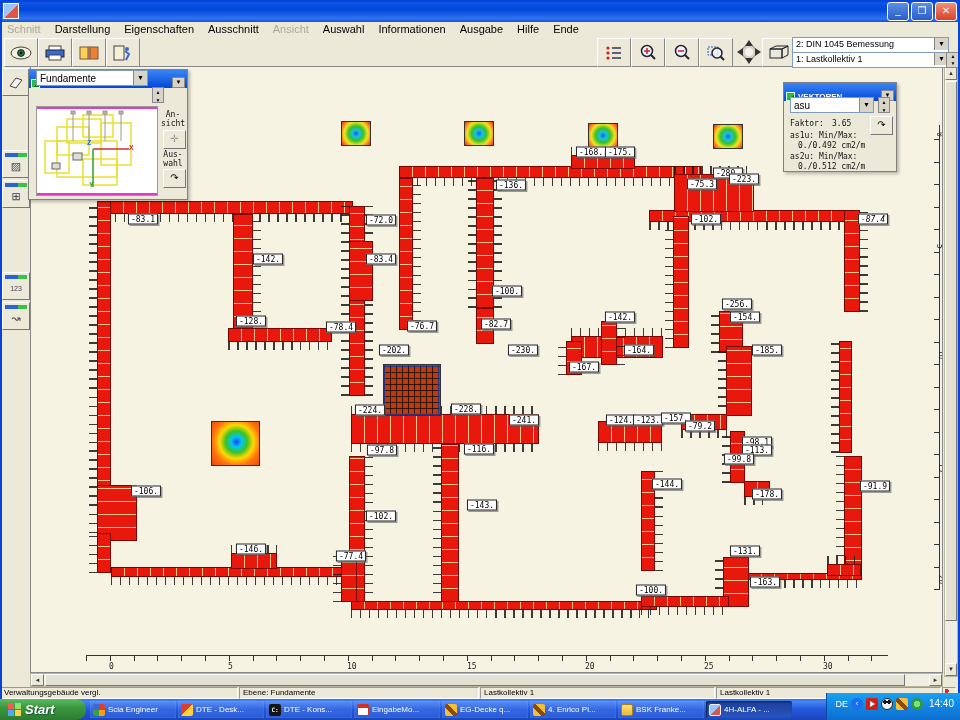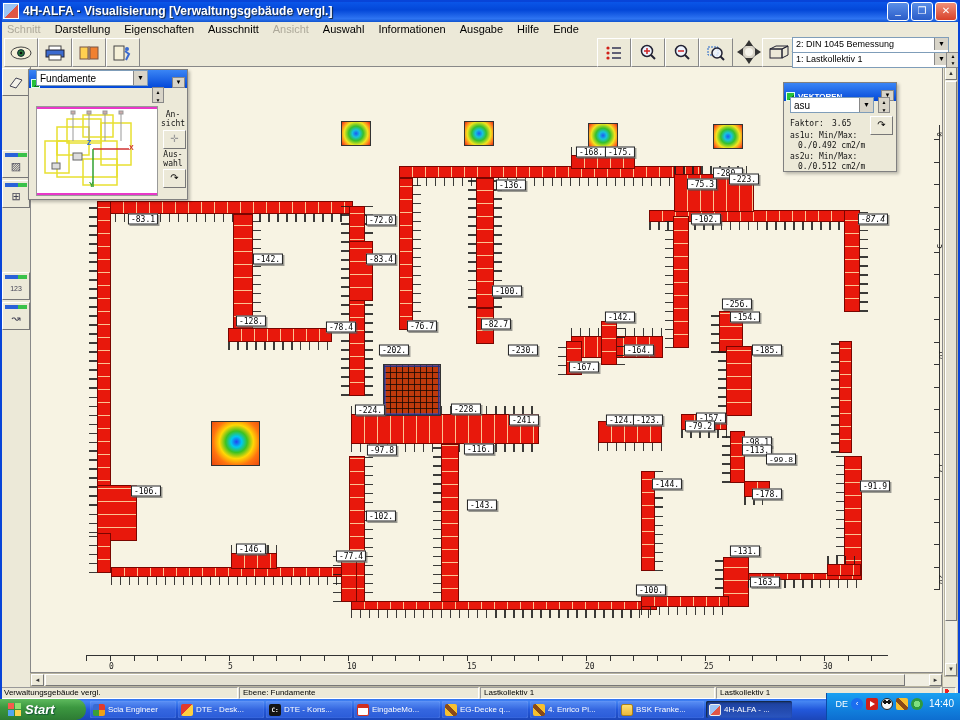--- a/index.html
+++ b/index.html
@@ -162,21 +162,20 @@
   .tray-green{background:radial-gradient(circle,#7fe07f 0 3px,#2f9a3f 3px);}
   #clock{font-size:10px;padding-left:3px;}
 </style>
 </head>
 <body>
 
 <div class="frame"></div>
 
 <div id="titlebar">
   <div class="app-icon"></div>
-  <div class="title-text">4H-ALFA - Visualisierung [Verwaltungsgebäude vergl.]</div>
   <div class="win-btns">
     <div class="win-btn">_</div>
     <div class="win-btn">❐</div>
     <div class="win-btn close">✕</div>
   </div>
 </div>
 
 <div id="menubar">
     <div class="menu-item disabled">Schnitt</div>
     <div class="menu-item">Darstellung</div>
@@ -417,25 +416,25 @@
       <div class="plan-label" style="left: 363px; top: 283px;">-202.</div>
       <div class="plan-label" style="left: 492px; top: 283px;">-230.</div>
       <div class="plan-label" style="left: 608px; top: 283px;">-164.</div>
       <div class="plan-label" style="left: 736px; top: 283px;">-185.</div>
       <div class="plan-label" style="left: 553px; top: 300px;">-167.</div>
       <div class="plan-label" style="left: 339px; top: 343px;">-224.</div>
       <div class="plan-label" style="left: 435px; top: 342px;">-228.</div>
       <div class="plan-label" style="left: 493px; top: 353px;">-241.</div>
       <div class="plan-label" style="left: 590px; top: 353px;">-124.</div>
       <div class="plan-label" style="left: 617px; top: 353px;">-123.</div>
-      <div class="plan-label" style="left: 680px; top: 351px;">-157.</div>
+      <div class="plan-label" style="left: 645px; top: 351px;">-157.</div>
       <div class="plan-label" style="left: 669px; top: 359px;">-79.2</div>
       <div class="plan-label" style="left: 726px; top: 375px;">-98.1</div>
       <div class="plan-label" style="left: 726px; top: 383px;">-113.</div>
-      <div class="plan-label" style="left: 750px; top: 392px; font-family: Liberation Mono, monospace;">-99.8</div>
+      <div class="plan-label" style="left: 708px; top: 392px;">-99.8</div>
       <div class="plan-label" style="left: 351px; top: 383px;">-97.8</div>
       <div class="plan-label" style="left: 448px; top: 382px;">-116.</div>
       <div class="plan-label" style="left: 636px; top: 417px;">-144.</div>
       <div class="plan-label" style="left: 844px; top: 419px;">-91.9</div>
       <div class="plan-label" style="left: 736px; top: 427px;">-178.</div>
       <div class="plan-label" style="left: 115px; top: 424px;">-106.</div>
       <div class="plan-label" style="left: 451px; top: 438px;">-143.</div>
       <div class="plan-label" style="left: 350px; top: 449px;">-102.</div>
       <div class="plan-label" style="left: 220px; top: 482px;">-146.</div>
       <div class="plan-label" style="left: 714px; top: 484px;">-131.</div>

